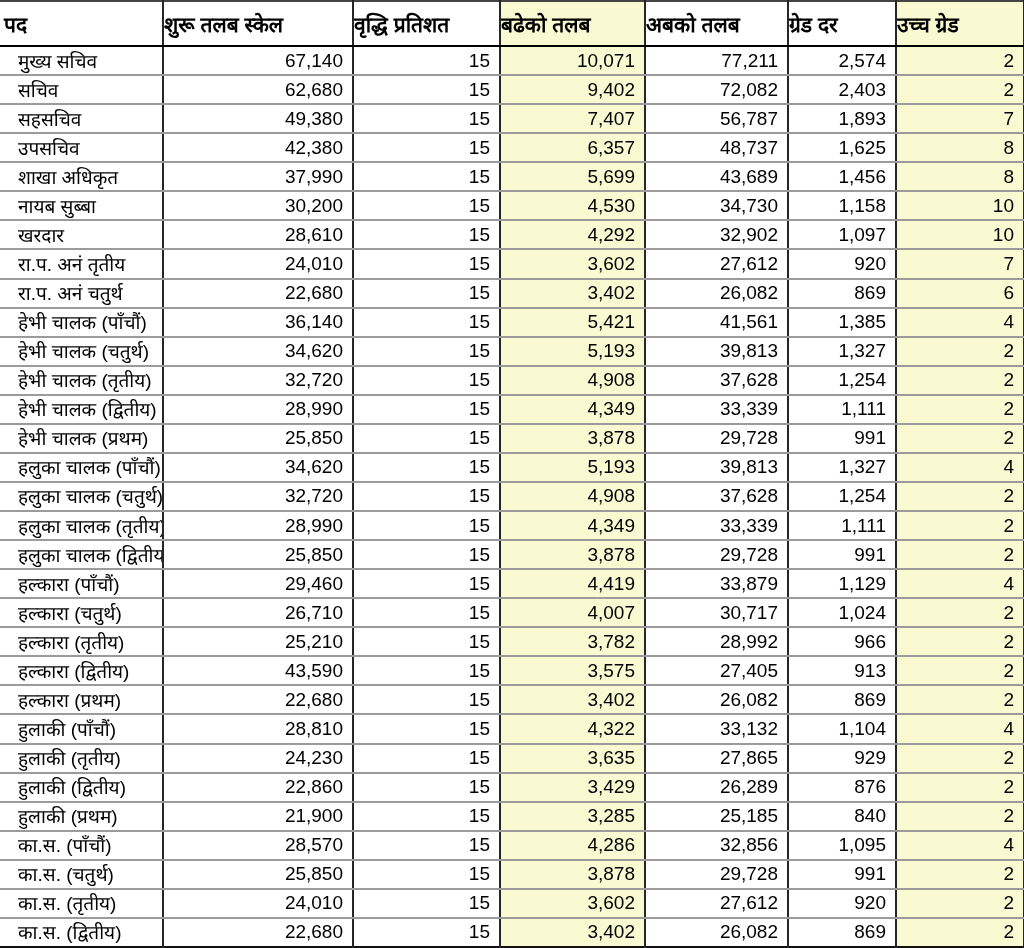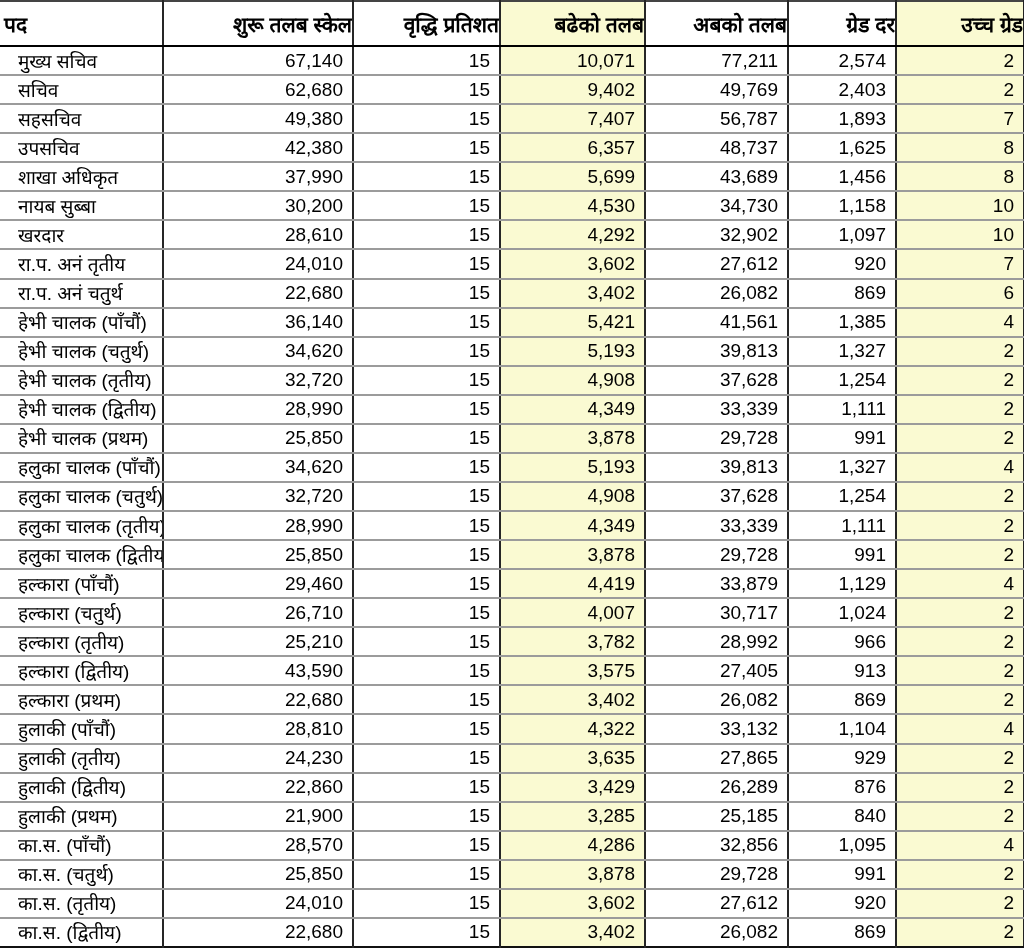--- a/index.html
+++ b/index.html
@@ -39,21 +39,21 @@
     overflow: hidden;
     white-space: nowrap;
     padding: 0;
   }
   th {
     font-weight: bold;
     font-size: 21px;
     background: #ffffff;
     border-right: 2px solid #262626;
     border-bottom: 2px solid #000000;
-    text-align: right;
+    text-align: left;
     vertical-align: middle;
   }
   th.left {
     text-align: left;
     padding-left: 4px;
   }
   td {
     font-size: 19px;
     border-right: 2px solid #262626;
     border-bottom: 2px solid #9b9b9b;
@@ -105,21 +105,21 @@
         <td class="num hl">10,071</td>
         <td class="num">77,211</td>
         <td class="num">2,574</td>
         <td class="num hl">2</td>
       </tr>
       <tr>
         <td class="pos">सचिव</td>
         <td class="num">62,680</td>
         <td class="num">15</td>
         <td class="num hl">9,402</td>
-        <td class="num">49,769</td>
+        <td class="num">72,082</td>
         <td class="num">2,403</td>
         <td class="num hl">2</td>
       </tr>
       <tr>
         <td class="pos">सहसचिव</td>
         <td class="num">49,380</td>
         <td class="num">15</td>
         <td class="num hl">7,407</td>
         <td class="num">56,787</td>
         <td class="num">1,893</td>

